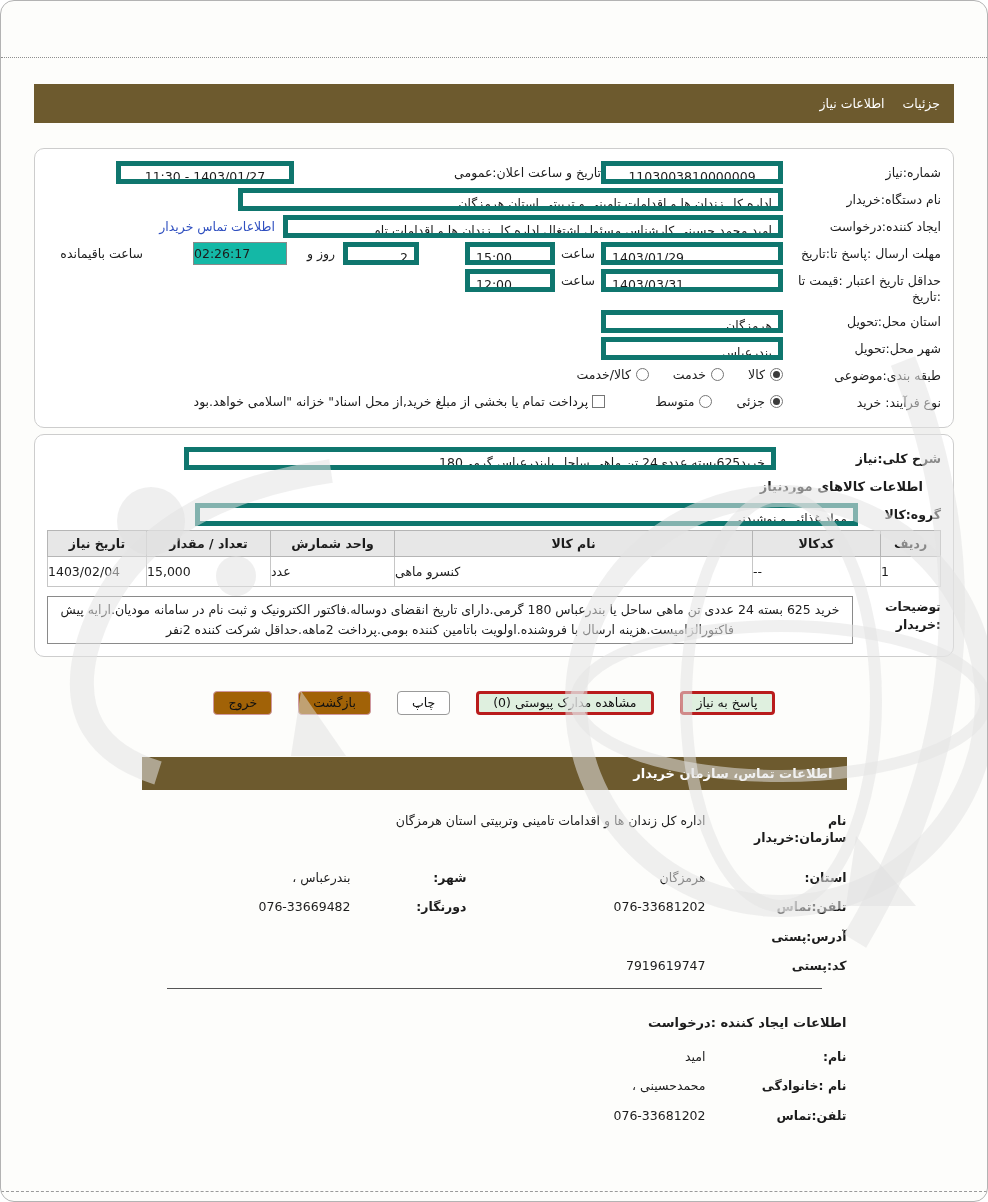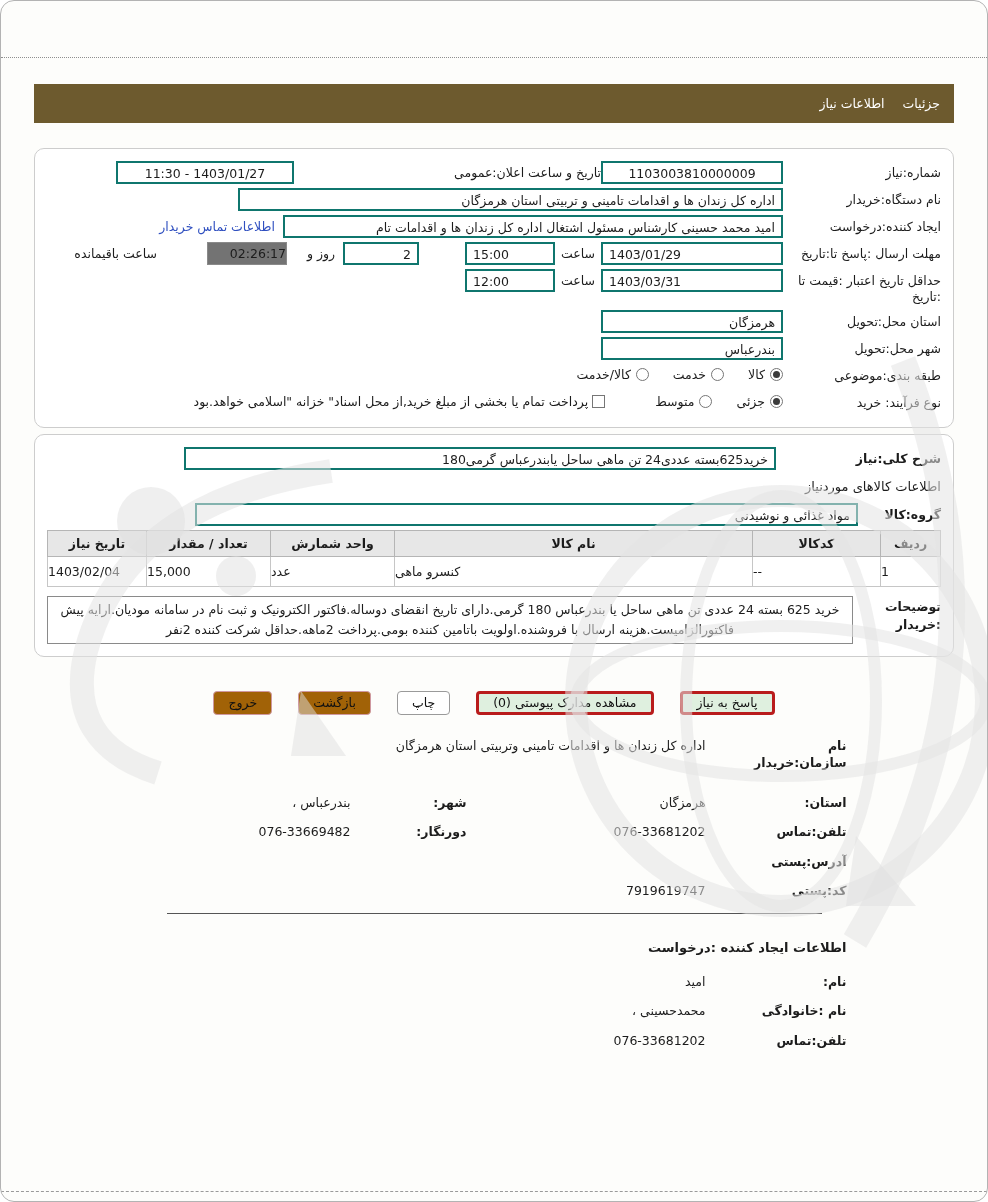--- a/index.html
+++ b/index.html
@@ -13,41 +13,41 @@
   .tabbar{margin:26px 33px 0;height:39px;background:#6d5a2e;display:flex;align-items:center;
           gap:18px;padding:0 14px;color:#fff;font-size:12.5px}
   .tab{cursor:pointer}
   .panel{margin:25px 33px 0;background:#fff;border:1px solid #cdcdcd;border-radius:10px;padding:12px 12px 9px}
   .panel.p2{margin-top:6px;padding:12px}
   .frow{display:flex;align-items:flex-start;margin-bottom:4px;min-height:23px;font-size:12.5px}
   .frow>*{flex:none}
   .flabel{width:158px;padding-left:10px;padding-top:4px;line-height:1.3}
   .flabel2{width:307px;padding-left:8px;padding-top:4px}
   .b{font-weight:bold}
-  .input{border:2px solid #0f766e;background:#fff;height:23px;line-height:21px;padding:0 6px;
+  .input{border:5px solid #0f766e;background:#fff;height:23px;line-height:21px;padding:0 6px;
          font-size:12.5px;overflow:hidden;white-space:nowrap}
   .ltr{direction:ltr;text-align:left}
   .ctr{text-align:center}
   .w182{width:182px}.w178{width:178px}.w545{width:545px}.w500{width:500px}
   .w90{width:90px}.w76{width:76px}.w592{width:592px}.w662{width:663px}
   .slabel{padding-top:4px;text-align:center}
   .sw46{width:46px}.sw44{width:44px}
   .spacer46{width:46px}
-  .countdown{width:80px;margin-right:12px;background:#737373;border:1px solid #8a8a8a;height:23px;
-             line-height:21px;text-align:right;direction:ltr}
+  .countdown{width:94px;margin-right:12px;background:#14b8a6;border:1px solid #8a8a8a;height:23px;
+             line-height:21px;text-align:left;direction:ltr}
   .remaining{margin-right:50px;padding-top:4px}
   .link{color:#3050c0;margin-right:8px;padding-top:4px;cursor:pointer}
   .radio-item{display:flex;align-items:center;gap:5px;margin-left:24px;padding-top:3px;cursor:pointer}
   .radio{width:13px;height:13px;border:1px solid #767676;border-radius:50%;background:#fff;position:relative;flex:none}
   .radio.checked::after{content:"";position:absolute;inset:2px;border-radius:50%;background:#3b3b3b}
   .check-item{display:flex;align-items:flex-start;gap:4px;margin-right:26px;padding-top:3px;cursor:pointer}
   .checkbox{width:13px;height:13px;border:1px solid #767676;background:#fff;flex:none;margin-top:1px}
   .flabel165{width:165px;padding-left:10px;padding-top:4px}
   .flabel83{width:83px;padding-left:6px;padding-top:4px}
-  .p2-heading{font-weight:normal;font-size:13px;margin:9px 0 9px}
+  .p2-heading{font-weight:bold;font-size:13px;margin:9px 18px 9px}
   .gtable{width:100%;border-collapse:collapse;margin:4px 0 9px;font-size:12.5px}
   .gtable th{background:#e7e7e7;border:1px solid #b5b5b5;height:26px;font-weight:bold}
   .gtable td{background:#fff;border:1px solid #c6c6c6;height:30px;text-align:left}
   .notes-row{display:flex;align-items:flex-start;font-size:12.5px}
   .notes-label{width:88px;font-weight:bold;padding-left:6px;line-height:1.45;padding-top:2px}
   .notes-box{flex:1;border:1px solid #8a8a8a;background:#fff;padding:3px 8px;line-height:1.6;text-align:center}
   .btnrow{display:flex;justify-content:center;gap:26px;margin-top:34px}
   .btn{font-family:inherit;font-size:12.5px;height:24px;padding:0 14px;border-radius:4px;cursor:pointer;color:#111}
   .btn.green{background:#dff0df;border:3px solid #b91c1c}
   .btn.plain{background:#fff;border:1px solid #9a9a9a}
@@ -234,20 +234,21 @@
     </div>
 
     <div class="btnrow">
       <button class="btn green">پاسخ به نیاز</button>
       <button class="btn green">مشاهده مدارک پیوستی (0)</button>
       <button class="btn plain">چاپ</button>
       <button class="btn pink">بازگشت</button>
       <button class="btn pink">خروج</button>
     </div>
 
+    <div class="cbar">اطلاعات تماس، سازمان خریدار</div>
 
     <div class="cblock">
       <div class="crow mb22">
         <div class="clabel">نام سازمان:خریدار</div>
         <div class="cvalue">اداره کل زندان ها و اقدامات تامینی وتربیتی استان هرمزگان</div>
       </div>
       <div class="crow">
         <div class="clabel">استان:</div>
         <div class="cvalue wfix">هرمزگان</div>
         <div class="clabel w90c">شهر:</div>

